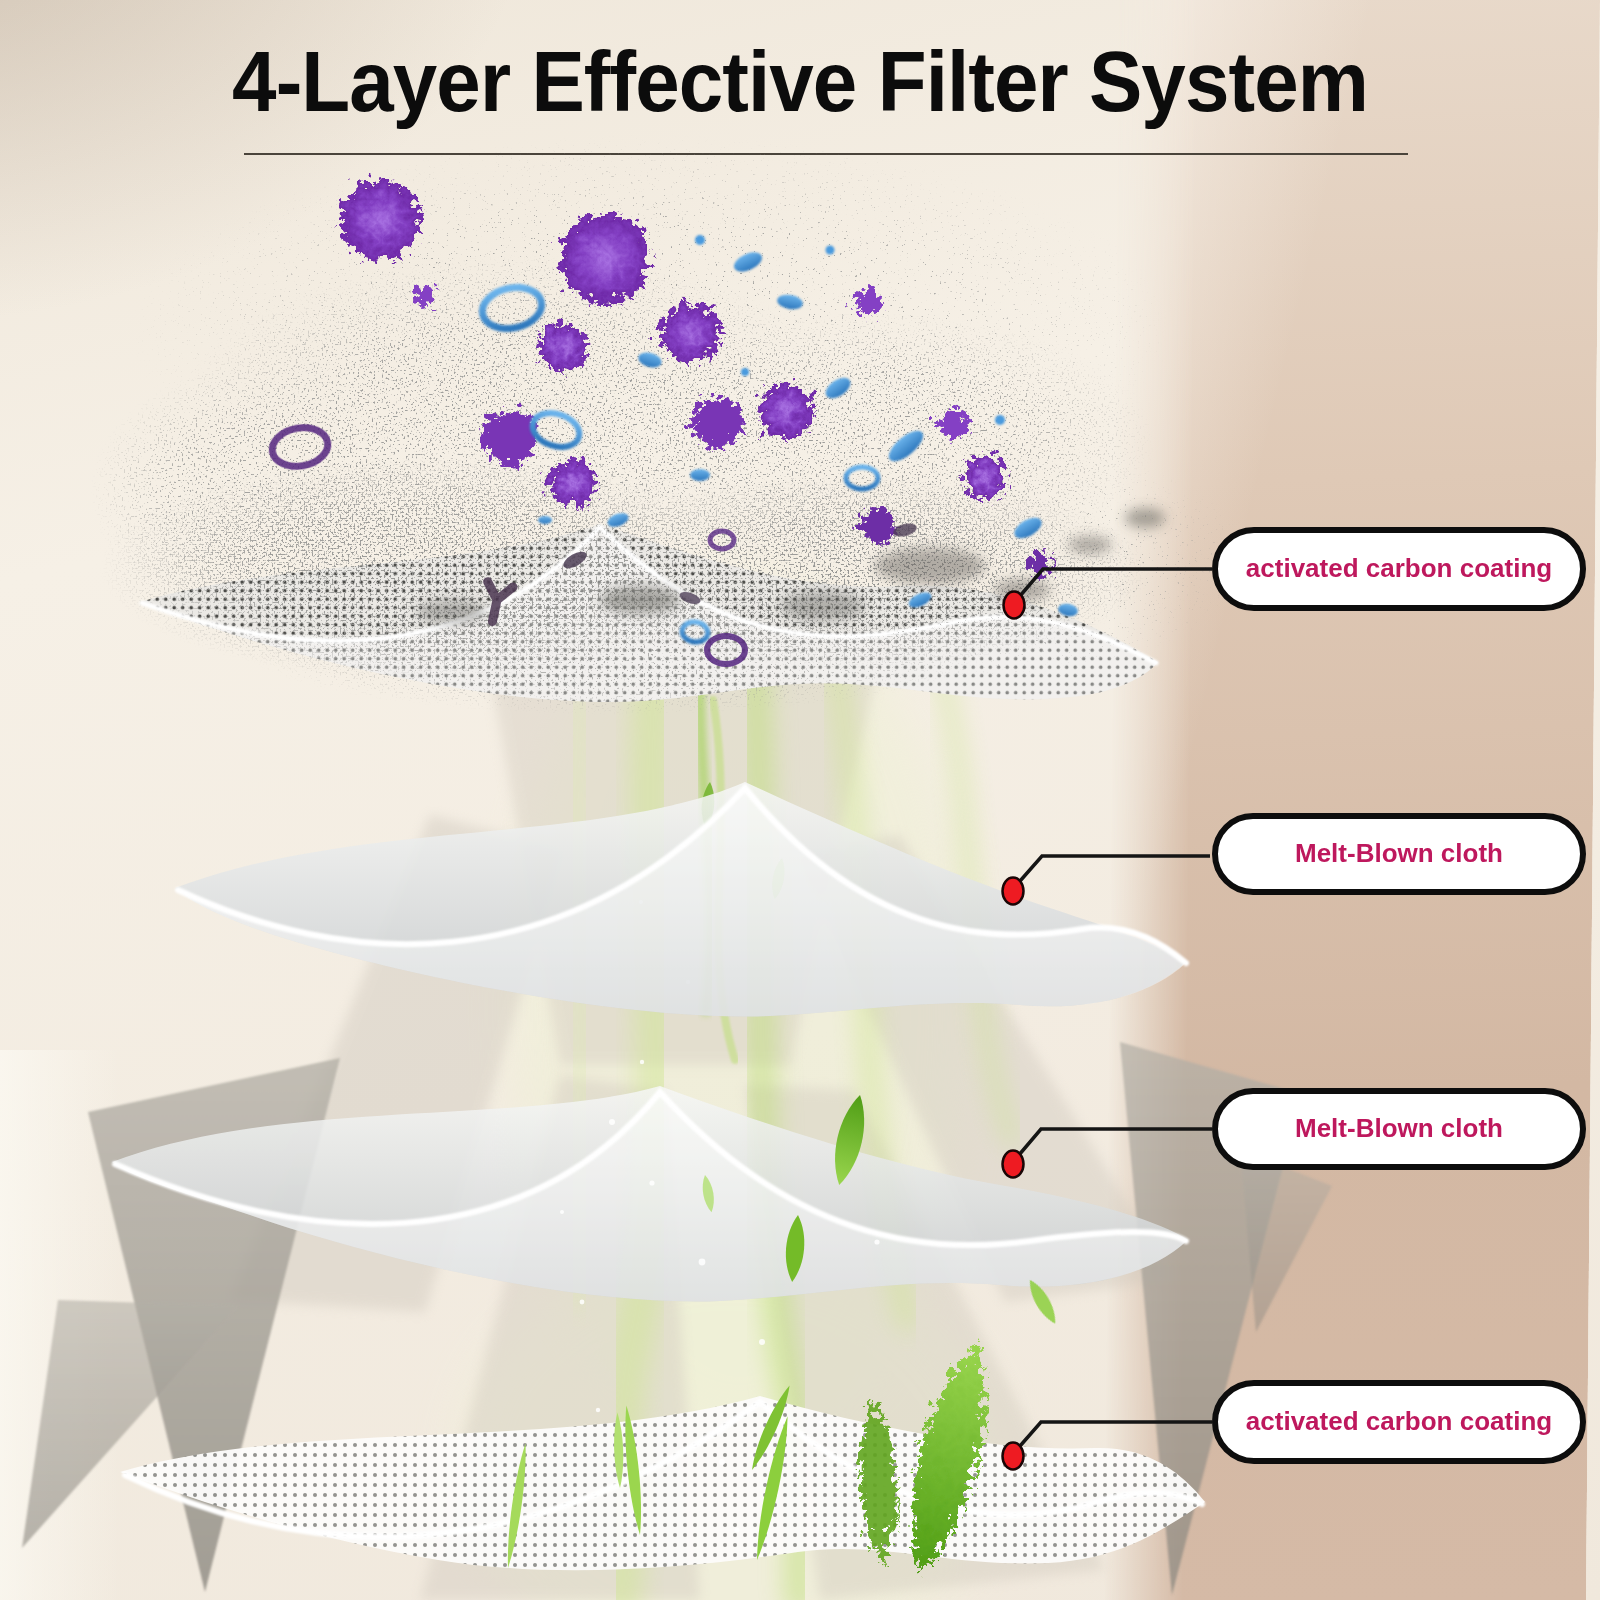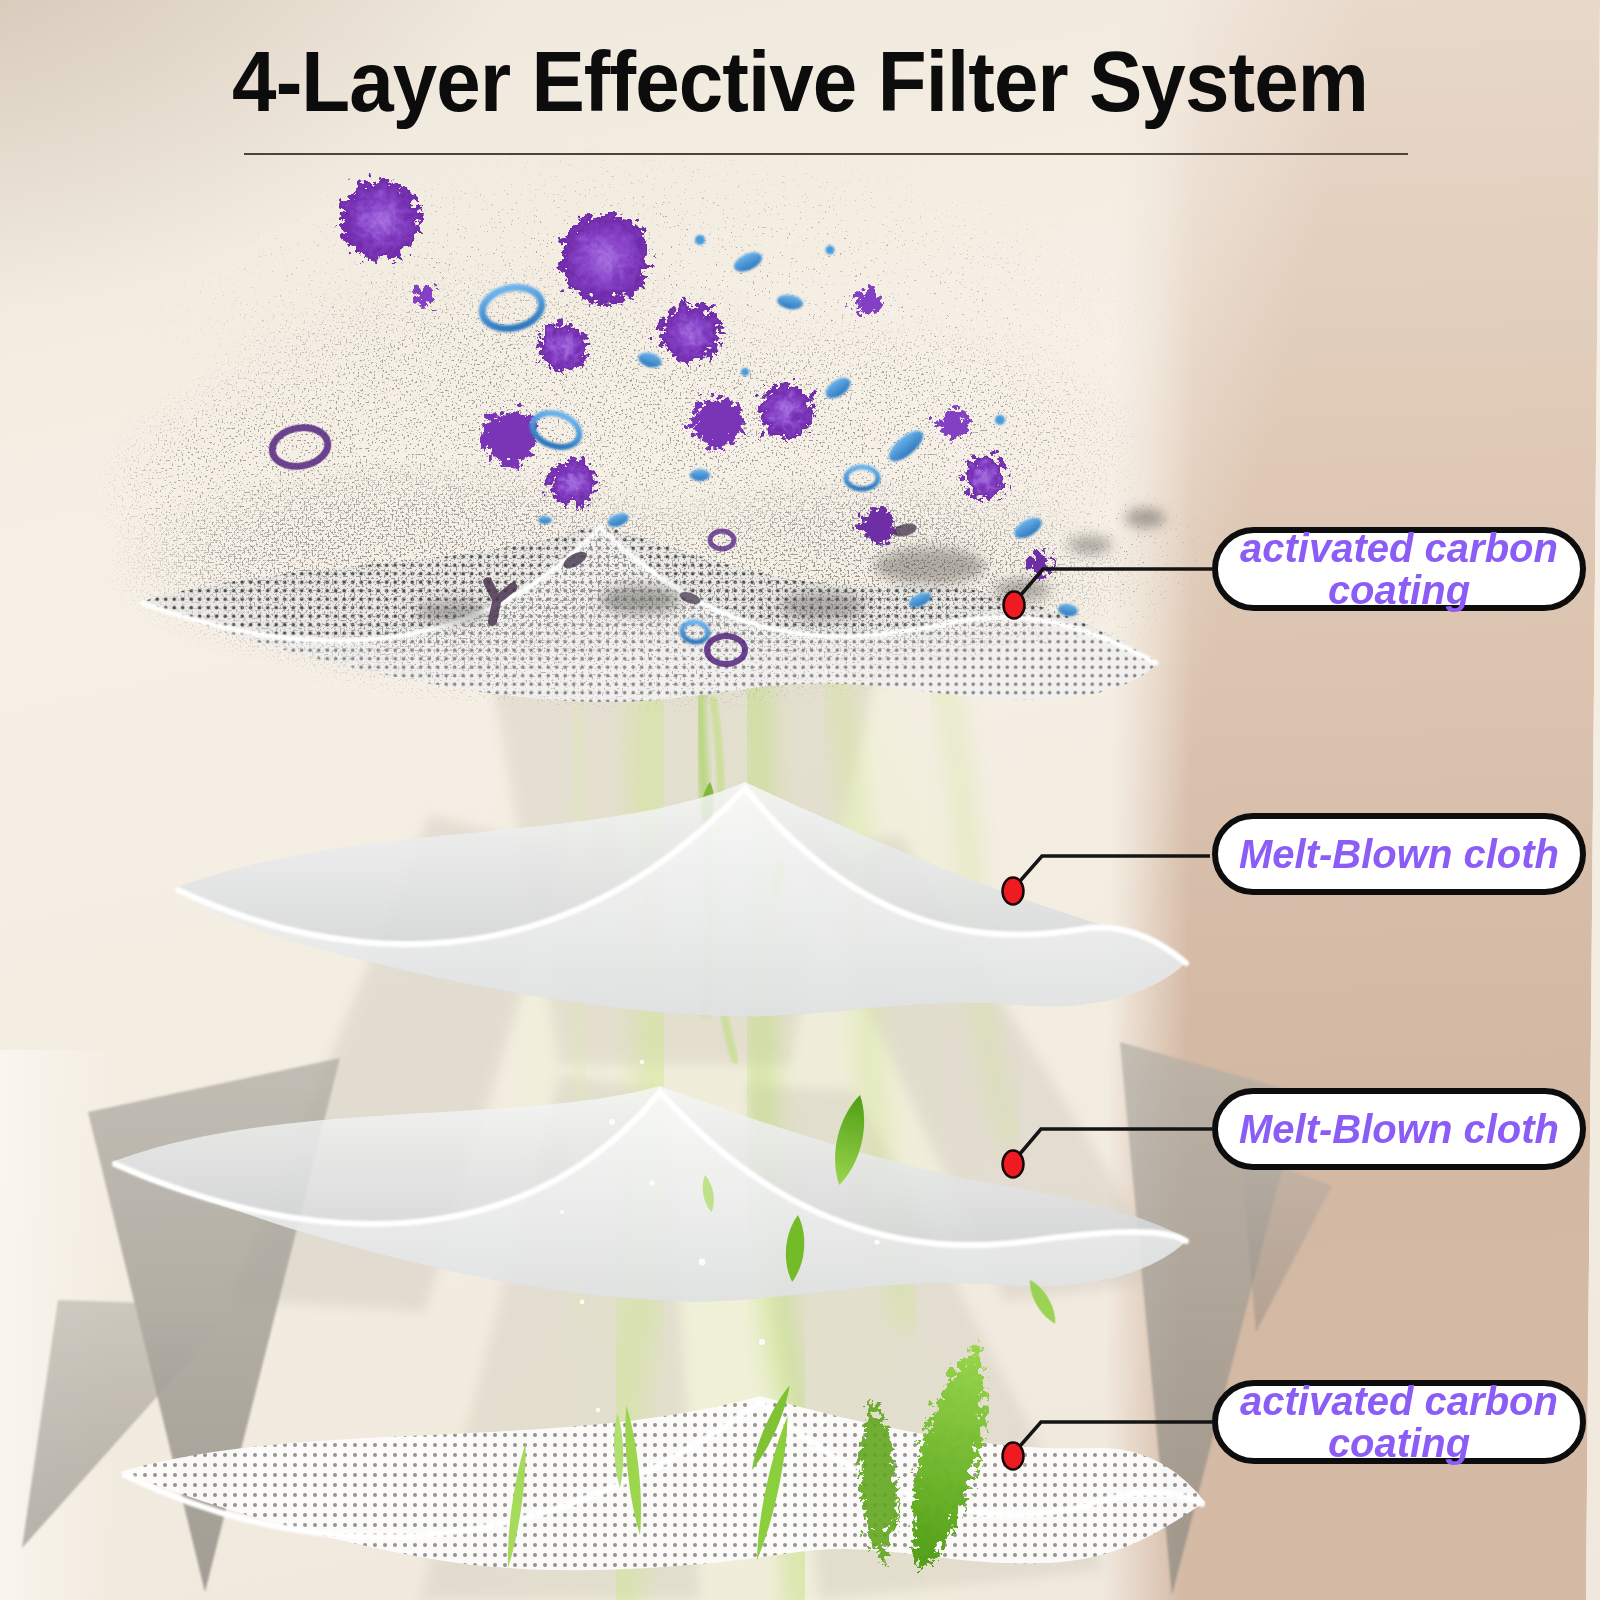--- a/index.html
+++ b/index.html
@@ -29,21 +29,21 @@
     position:absolute;top:34px;left:0;width:1600px;text-align:center;
     font-size:86px;font-weight:700;letter-spacing:-1px;color:#0c0c0c;line-height:1.1;
     transform:scaleX(.93);transform-origin:center;white-space:nowrap;
   }
   .rule{position:absolute;top:153px;left:244px;width:1164px;height:2px;background:#4a443b;}
   .scene{position:absolute;left:0;top:0;width:1600px;height:1600px;}
   .callout{
     position:absolute;left:1212px;width:374px;box-sizing:border-box;
     background:#fff;border:6px solid #0d0d0d;border-radius:50px;
     display:flex;align-items:center;justify-content:center;text-align:center;
-    font-weight:700;font-size:40px;line-height:1.06;color:#8b5cf6;padding:2px 14px;font-style:italic;
+    font-weight:700;font-size:26px;line-height:1.06;color:#be185d;padding:2px 14px;
   }
   .c1{top:527px;height:84px}
   .c2{top:813px;height:82px}
   .c3{top:1088px;height:82px}
   .c4{top:1380px;height:84px}
 </style>
 </head>
 <body>
 
 <div class="stage">

